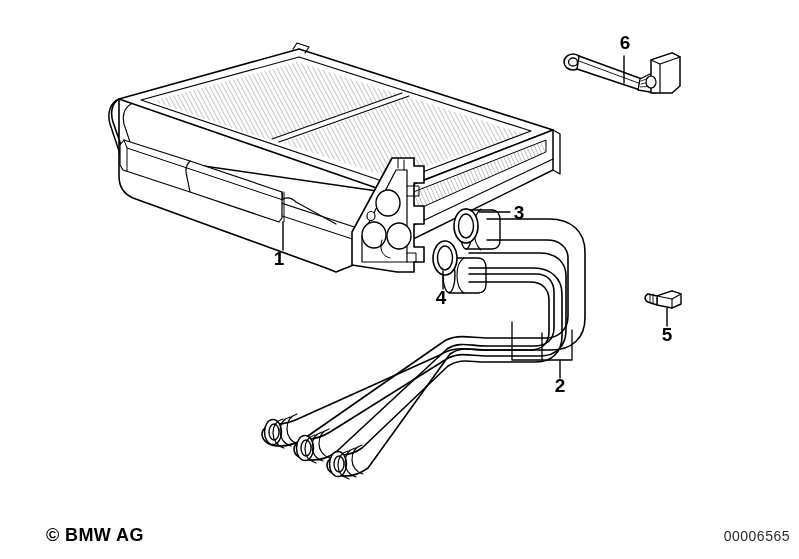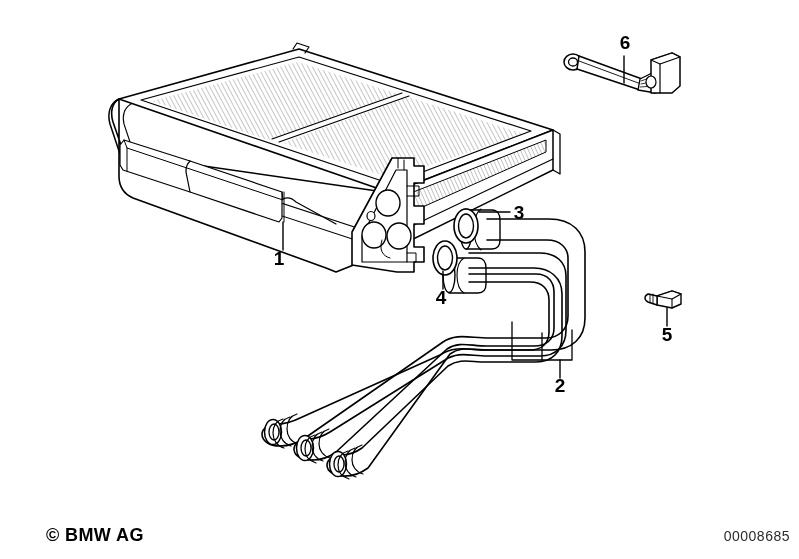--- a/index.html
+++ b/index.html
@@ -236,16 +236,16 @@
       <text class="callout-label" x="560" y="392" text-anchor="middle">2</text>
       <text class="callout-label" x="519" y="219" text-anchor="middle">3</text>
       <text class="callout-label" x="441" y="304" text-anchor="middle">4</text>
       <text class="callout-label" x="667" y="341" text-anchor="middle">5</text>
       <text class="callout-label" x="625" y="49" text-anchor="middle">6</text>
     </g>
   </svg>
 
   <div class="footer">
     <div class="footer-left">© BMW AG</div>
-    <div class="footer-right">00008685</div>
+    <div class="footer-right">00006565</div>
   </div>
 
 </div>
 
 </body></html>

